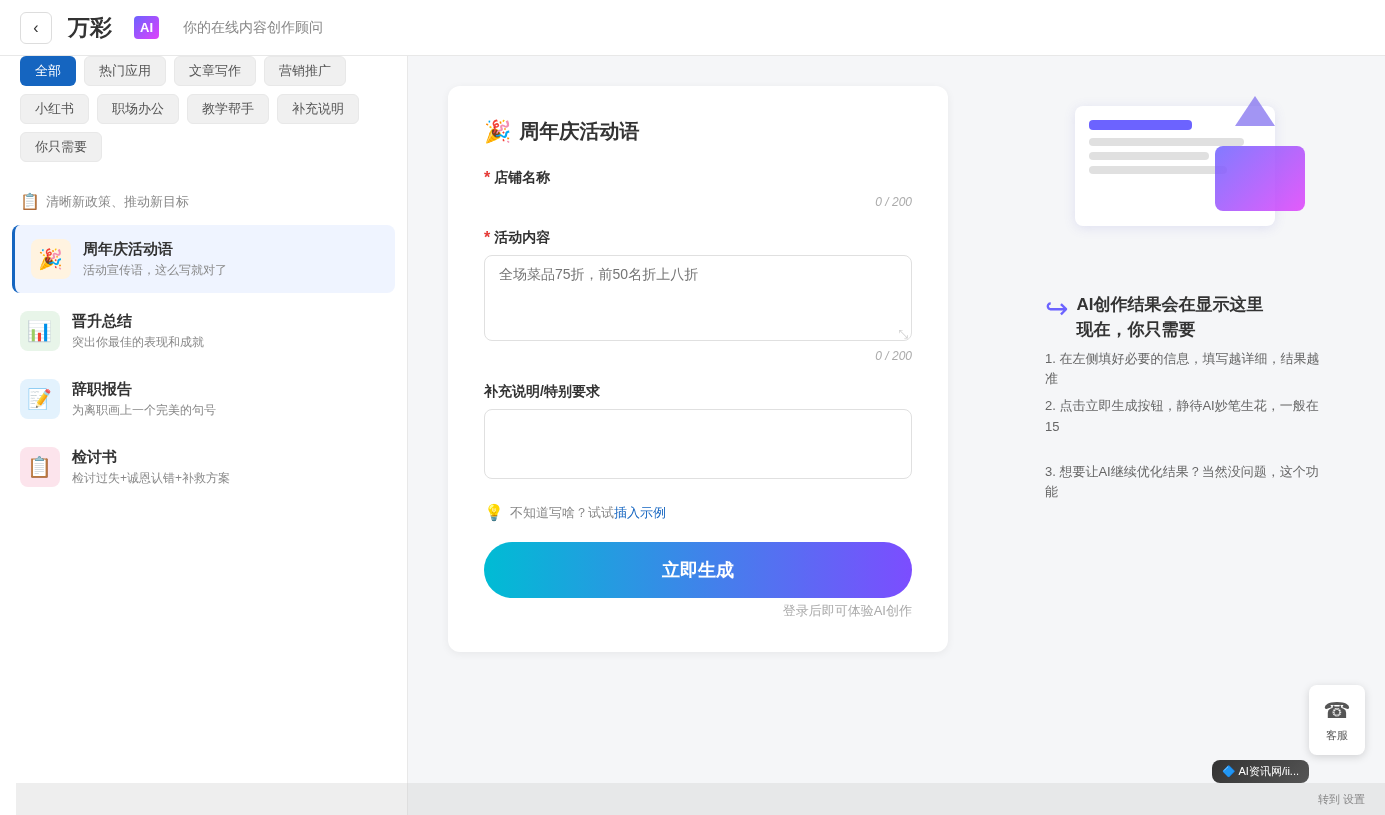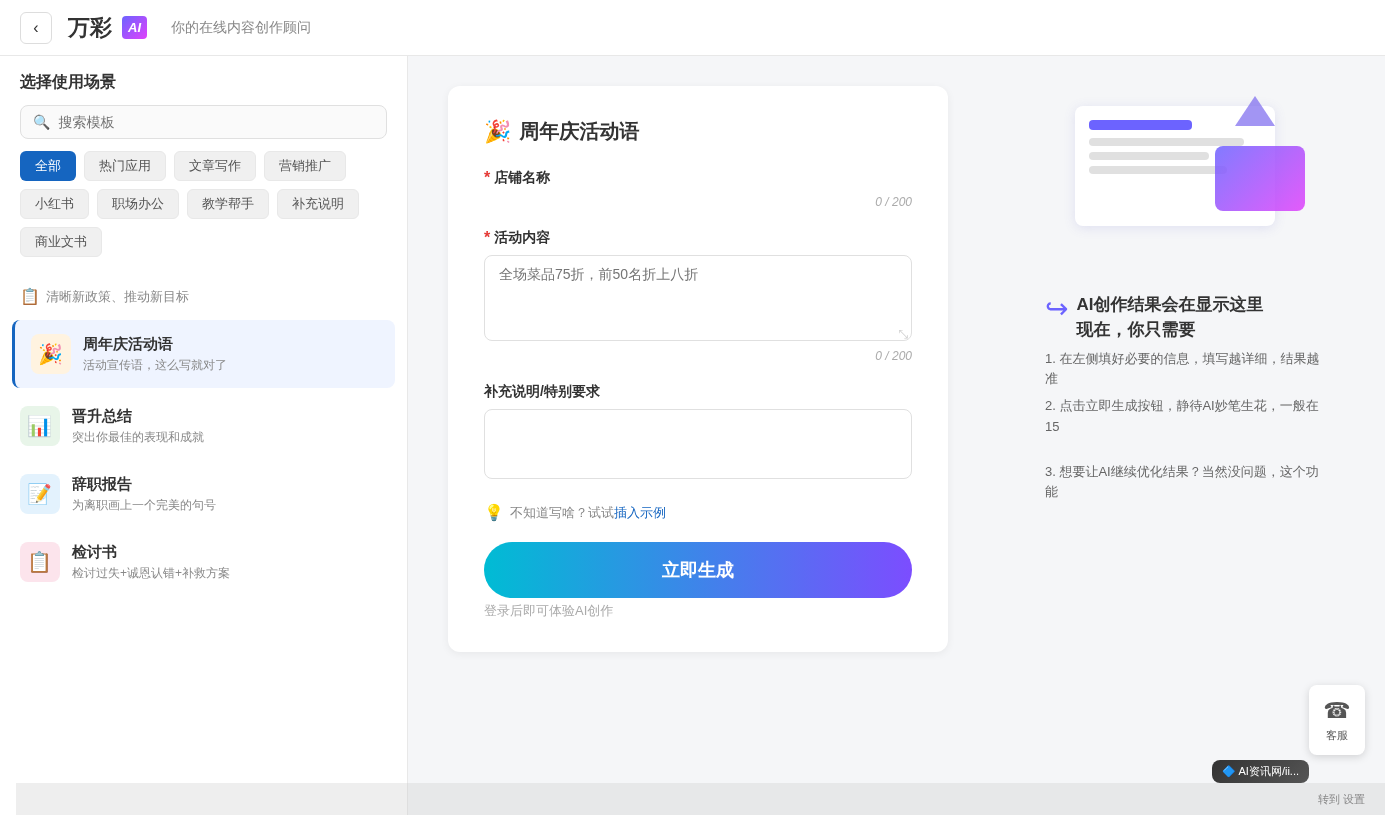--- a/index.html
+++ b/index.html
@@ -14,21 +14,21 @@
     .back-btn {
       width: 32px; height: 32px; border: 1px solid #ddd; border-radius: 6px;
       display: flex; align-items: center; justify-content: center;
       cursor: pointer; background: #fff;
     }
     .logo-area { display: flex; align-items: center; gap: 8px; }
     .logo-text { font-size: 22px; font-weight: 700; color: #333; }
     .logo-ai {
       background: linear-gradient(135deg, #6c63ff, #e040fb);
       color: #fff; font-size: 13px; font-weight: 700;
-      padding: 4px 6px; border-radius: 4px; margin-left: 2px; font-style: italic;
+      padding: 4px 6px; border-radius: 4px; margin-left: 14px;
     }
     .header-subtitle { color: #888; font-size: 14px; margin-left: 8px; }
 
     
     .main-layout { display: flex; height: calc(815px - 56px); }
 
     
     .sidebar {
       width: 408px; background: #fff; border-right: 1px solid #e8e8e8;
       display: flex; flex-direction: column; overflow: hidden;
@@ -131,21 +131,21 @@
     .hint-text { font-size: 13px; color: #888; }
     .hint-link { color: #1565c0; }
 
     .generate-btn {
       width: 100%; padding: 16px;
       background: linear-gradient(90deg, #00bcd4, #7c4dff);
       color: #fff; font-size: 18px; font-weight: 700;
       border: none; border-radius: 30px; cursor: pointer;
       margin-bottom: 4px;
     }
-    .generate-hint { text-align: left; font-size: 13px; color: #aaa; }
+    .generate-hint { text-align: right; font-size: 13px; color: #aaa; }
 
     
     .right-decoration {
       position: absolute; right: 40px; top: 40px;
       width: 320px;
     }
     .decoration-image {
       width: 260px; height: 160px; position: relative;
       margin: 0 auto 20px;
     }
@@ -189,38 +189,31 @@
   <div class="logo-area">
     <span class="logo-text">万彩</span>
     <span class="logo-ai">AI</span>
   </div>
   <span class="header-subtitle">你的在线内容创作顾问</span>
 </div>
 
 <div class="main-layout">
 
   <div class="sidebar">
-    <div class="sidebar-header">
-      <div class="sidebar-title">选择使用场景</div>
-      <div class="search-box">
-        <span class="search-icon">🔍</span>
-        <input class="search-input" type="text" placeholder="搜索模板" style="">
-      </div>
-    </div>
 
     <div class="tags-area">
       <span class="tag tag-active">全部</span>
       <span class="tag tag-normal">热门应用</span>
       <span class="tag tag-normal">文章写作</span>
       <span class="tag tag-normal">营销推广</span>
       <span class="tag tag-normal">小红书</span>
       <span class="tag tag-normal">职场办公</span>
       <span class="tag tag-normal">教学帮手</span>
       <span class="tag tag-normal">补充说明</span>
-      <span class="tag tag-normal">商业文书</span>
+      <span class="tag tag-normal">你只需要</span>
     </div>
 
     <div class="sidebar-list">
 
       <div class="breadcrumb-item">
         <span class="breadcrumb-icon">📋</span>
         <span class="breadcrumb-label">清晰新政策、推动新目标</span>
       </div>
 
       <div class="list-item list-item-active">

